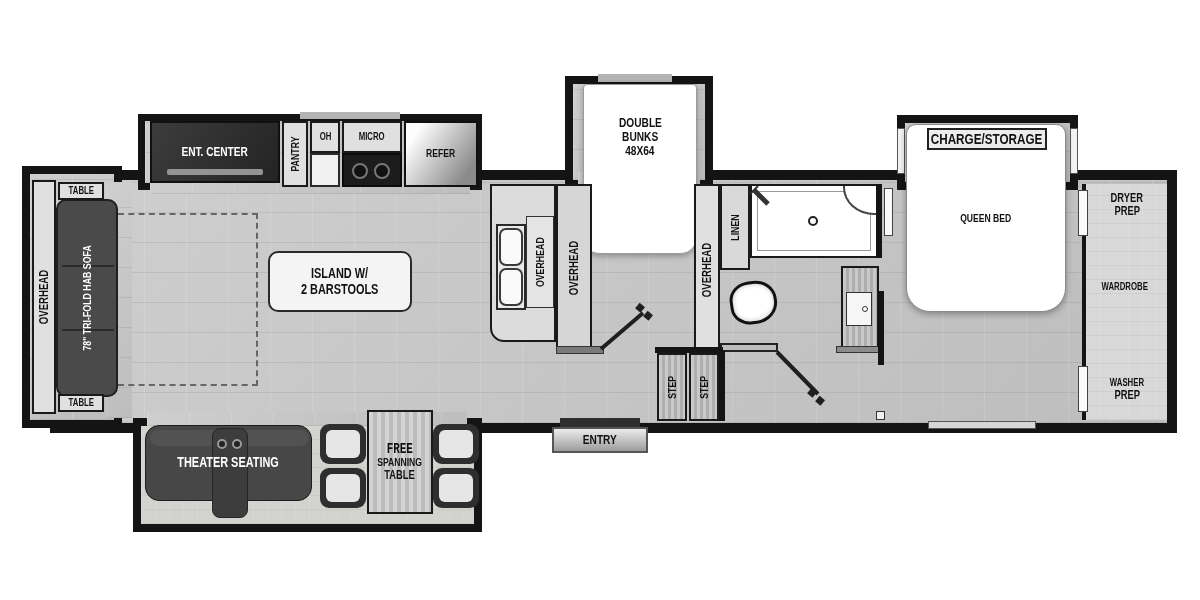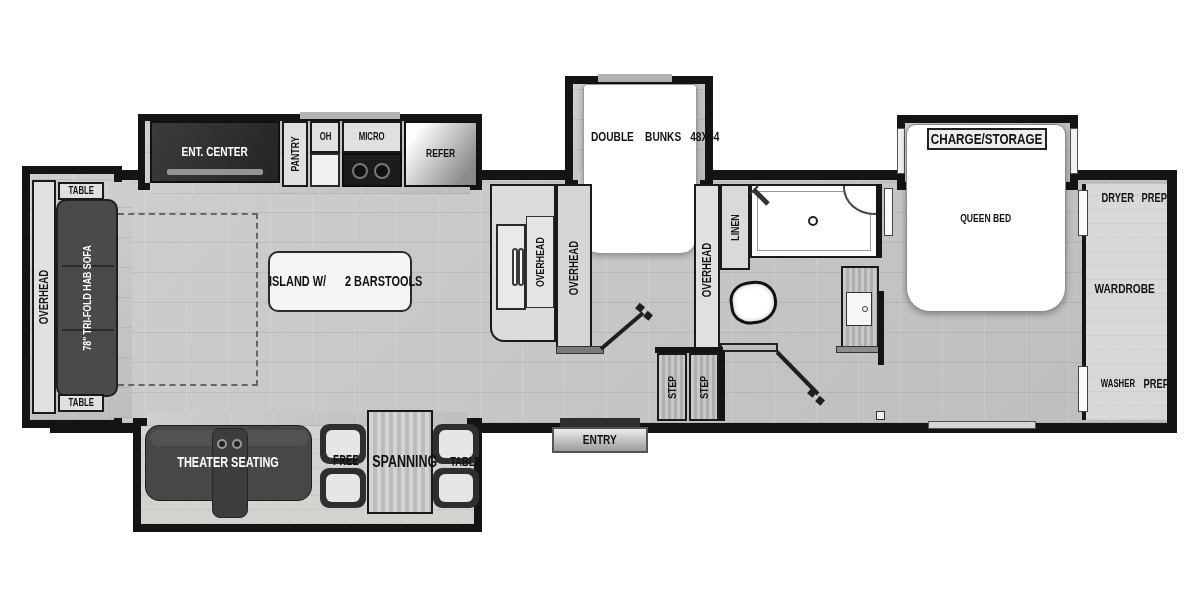--- a/index.html
+++ b/index.html
@@ -16,21 +16,21 @@
       repeating-linear-gradient(90deg, rgba(255,255,255,.10) 0 1px, transparent 1px 14px),
       repeating-linear-gradient(0deg, rgba(120,120,120,.10) 0 1px, transparent 1px 14px);}
   .wall{background:#141414;}
   .cab{background:#e0e0e0;border:2px solid #1a1a1a;display:flex;align-items:center;justify-content:center;}
   .wood{background:repeating-linear-gradient(90deg,#c9c9c9 0 3px,#aeaeae 3px 6px);border:2px solid #1a1a1a;
         display:flex;align-items:center;justify-content:center;}
   .lbl{font-weight:bold;color:#111;text-align:center;line-height:1.08;white-space:nowrap;}
   .cx{display:inline-block;transform:scaleX(.78);}
   .vtxt{writing-mode:vertical-rl;transform:rotate(180deg) scaleY(.8);font-weight:bold;color:#111;white-space:nowrap;}
   .center{display:flex;align-items:center;justify-content:center;}
-  .col{display:flex;flex-direction:row;align-items:center;justify-content:center;padding-left:14px;}
+  .col{display:flex;flex-direction:column;align-items:center;justify-content:center;}
   .white{color:#fff;}
 </style>
 </head>
 <body>
 
 <div id="stage">
 
   <div class="abs floor" style="left:50px;top:170px;width:1127px;height:263px;border:10px solid #141414;z-index:0;"></div>
 
   <div class="abs floor" style="left:22px;top:166px;width:100px;height:262px;border:8px solid #141414;z-index:1;"></div>
@@ -160,21 +160,21 @@
 
   <div class="abs floor2" style="left:1086px;top:184px;width:81px;height:236px;z-index:2;background-color:#d8d8d8;"></div>
   <div class="abs wall" style="left:1082px;top:184px;width:4px;height:236px;z-index:2;"></div>
   <div class="abs" style="left:1078px;top:190px;width:10px;height:46px;background:#fafafa;border:1.5px solid #444;z-index:3;"></div>
   <div class="abs" style="left:1078px;top:366px;width:10px;height:46px;background:#fafafa;border:1.5px solid #444;z-index:3;"></div>
   <div class="abs col" style="left:1092px;top:192px;width:70px;z-index:3;">
     <span class="lbl" style="font-size:12px;"><span class="cx">DRYER</span></span>
     <span class="lbl" style="font-size:12px;"><span class="cx">PREP</span></span>
   </div>
   <div class="abs center" style="left:1086px;top:282px;width:78px;z-index:3;">
-    <span class="lbl" style="font-size:13px;"><span class="cx">WARDROBE</span></span>
+    <span class="lbl" style="font-size:10px;"><span class="cx">WARDROBE</span></span>
   </div>
   <div class="abs col" style="left:1092px;top:378px;width:70px;z-index:3;">
     <span class="lbl" style="font-size:10px;"><span class="cx">WASHER</span></span>
     <span class="lbl" style="font-size:12px;"><span class="cx">PREP</span></span>
   </div>
 
   <div class="abs floor2" style="left:133px;top:418px;width:349px;height:114px;border:8px solid #141414;z-index:1;"></div>
   <div class="abs floor" style="left:147px;top:412px;width:320px;height:14px;z-index:2;"></div>
   <div class="abs" style="left:145px;top:425px;width:167px;height:76px;background:#474747;border:1px solid #1d1d1d;border-radius:14px;z-index:3;">
     <div class="abs" style="left:4px;top:4px;width:159px;height:16px;background:#525252;border-radius:10px;"></div>
@@ -194,21 +194,21 @@
     <div class="abs" style="left:6px;top:6px;right:6px;bottom:6px;background:#e6e6e6;border-radius:6px;"></div>
     </div>
   <div class="abs" style="left:320px;top:468px;width:46px;height:40px;background:#2e2e2e;border-radius:9px;z-index:3;">
     <div class="abs" style="left:6px;top:6px;right:6px;bottom:6px;background:#e6e6e6;border-radius:6px;"></div>
     </div>
   <div class="abs" style="left:433px;top:468px;width:46px;height:40px;background:#2e2e2e;border-radius:9px;z-index:3;">
     <div class="abs" style="left:6px;top:6px;right:6px;bottom:6px;background:#e6e6e6;border-radius:6px;"></div>
     </div>
   <div class="abs col" style="left:367px;top:410px;width:66px;height:104px;background:repeating-linear-gradient(90deg,#d4d4d4 0 4px,#bcbcbc 4px 8px);border:2px solid #1a1a1a;z-index:4;">
     <span class="lbl" style="font-size:14px;font-family:Liberation Mono, monospace;"><span class="cx">FREE</span></span>
-    <span class="lbl" style="font-size:16px;text-align:center;"><span class="cx">SPANNING</span></span>
+    <span class="lbl" style="font-size:11px;text-align:center;"><span class="cx">SPANNING</span></span>
     <span class="lbl" style="font-size:12px;"><span class="cx">TABLE</span></span>
   </div>
 
   <svg class="abs" style="left:0;top:0;width:1200px;height:600px;z-index:6;pointer-events:none;" viewBox="0 0 1200 600">
 
     <line x1="601" y1="349" x2="643" y2="313" stroke="#1f1f1f" stroke-width="4"></line>
     <rect x="637" y="304" width="7" height="7" fill="#1f1f1f" transform="rotate(40 640 307)"></rect>
     <rect x="645" y="312" width="7" height="7" fill="#1f1f1f" transform="rotate(40 648 315)"></rect>
 
     <line x1="777" y1="352" x2="818" y2="394" stroke="#1f1f1f" stroke-width="4"></line>

